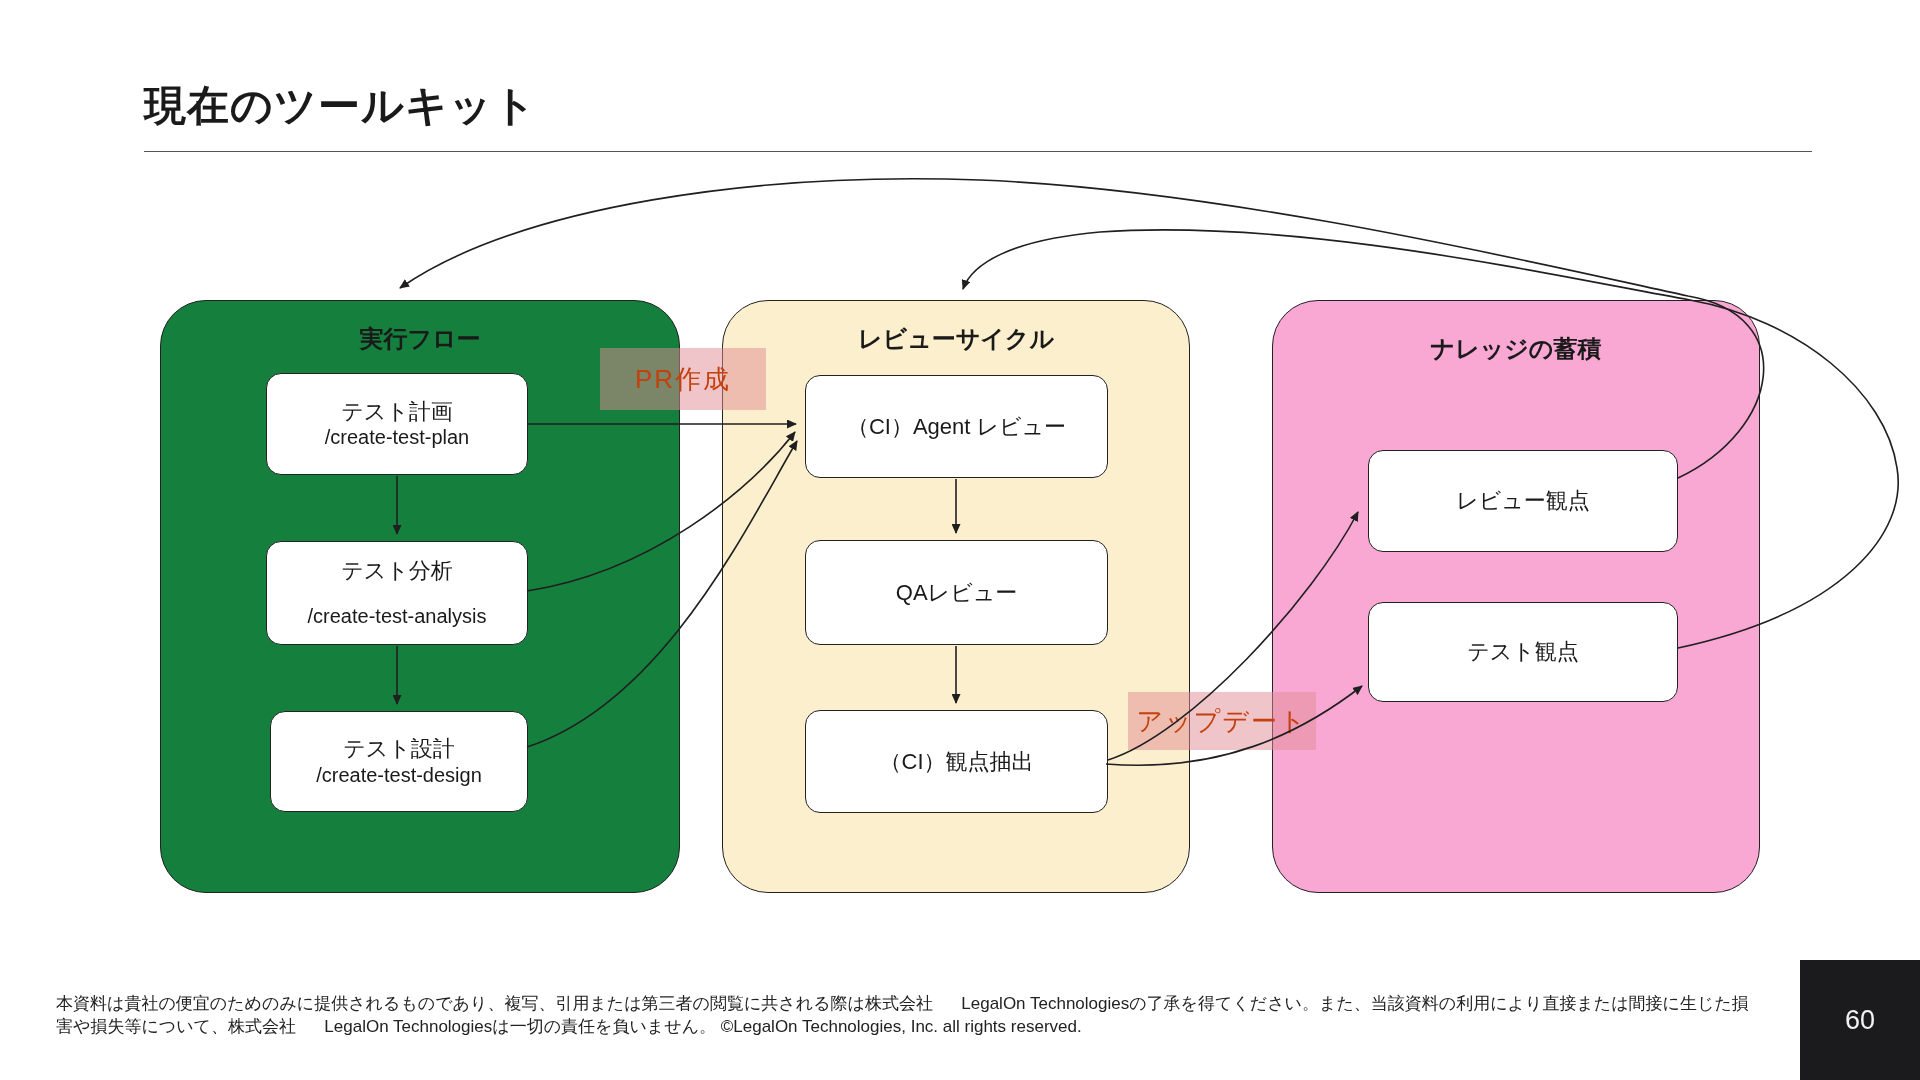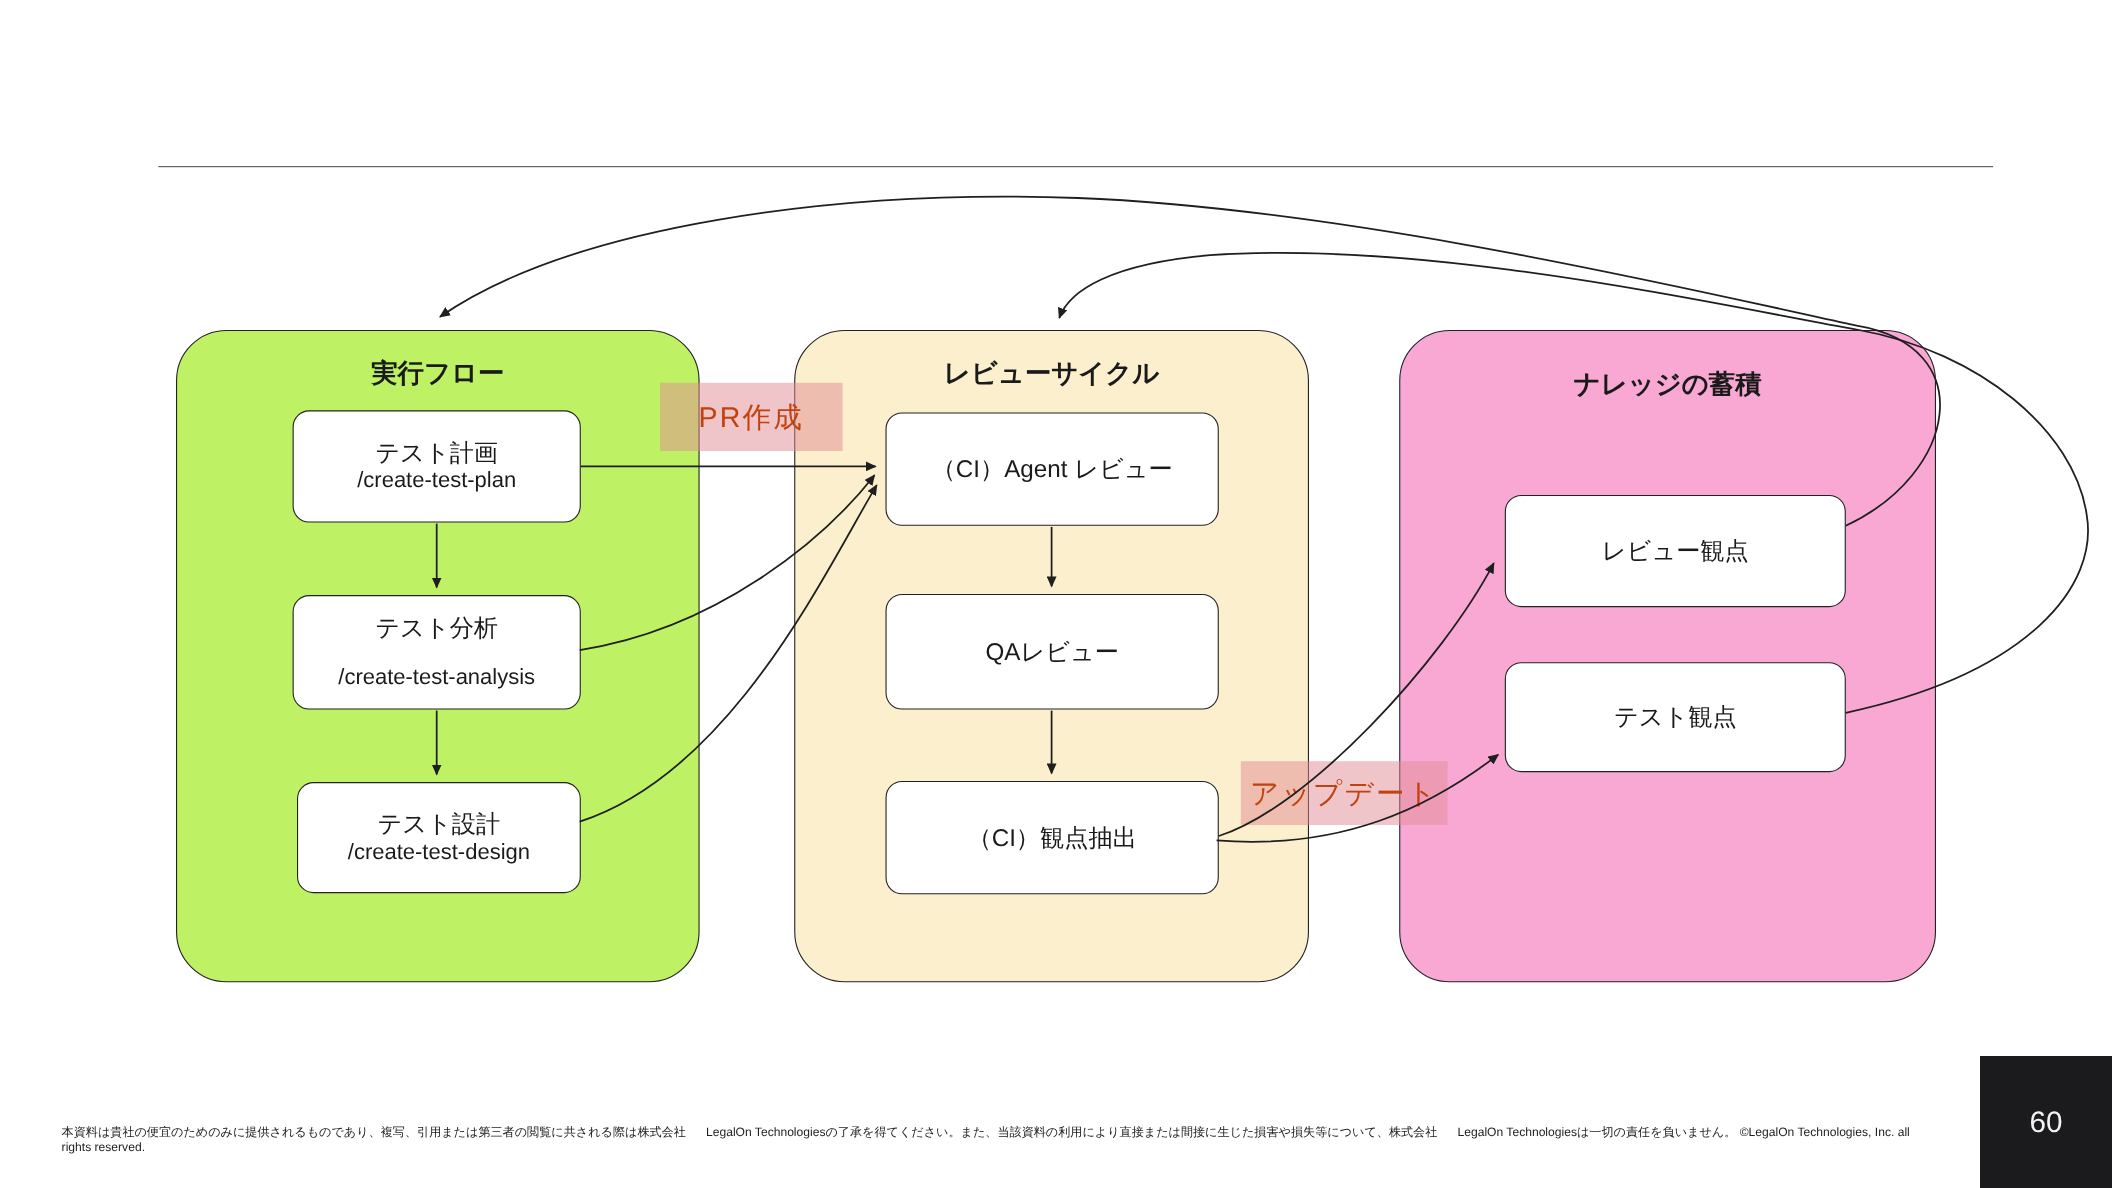--- a/index.html
+++ b/index.html
@@ -2,21 +2,21 @@
 <html><head>
 <meta charset="utf-8">
 <style>
   html,body{margin:0;padding:0;background:#fff;}
   .slide{position:relative;width:1920px;height:1080px;background:#ffffff;overflow:hidden;
          font-family:"Liberation Sans","DejaVu Sans",sans-serif;color:#1a1a1a;}
   .title{position:absolute;left:144px;top:78px;font-size:42px;font-weight:700;letter-spacing:1px;}
   .title-rule{position:absolute;left:144px;top:151px;width:1668px;height:0;border-top:1px solid #555;}
 
   .panel{position:absolute;top:300px;height:593px;border:1.6px solid #222;border-radius:46px;box-sizing:border-box;}
-  .panel-green{left:160px;width:476px;background:#bef264;}
+  .panel-green{left:160px;width:520px;background:#15803d;}
   .panel-yellow{left:722px;width:468px;background:#fcefcd;}
   .panel-blue{left:1272px;width:488px;background:#f9a8d4;}
   .panel-title{position:absolute;left:0;width:100%;text-align:center;font-size:24px;font-weight:700;}
   .pt-a{top:22px;} .pt-b{top:22px;} .pt-c{top:32px;}
 
   .node{position:absolute;background:#fff;border:1.7px solid #222;border-radius:15px;box-sizing:border-box;
         display:flex;flex-direction:column;align-items:center;justify-content:center;text-align:center;line-height:1.25;}
   .node .lbl{font-size:22px;}
   .node .sub{font-size:20px;}
 
@@ -33,29 +33,30 @@
   .n-testpt{left:1368px;top:602px;width:310px;height:100px;}
 
   .edge-label{position:absolute;background:rgba(225,140,148,0.5);display:flex;align-items:center;justify-content:center;
               font-size:26px;color:#c2410c;letter-spacing:2px;}
   .el-pr{left:600px;top:348px;width:166px;height:62px;}
   .el-update{left:1128px;top:692px;width:188px;height:58px;}
 
   svg.overlay{position:absolute;left:0;top:0;width:1920px;height:1080px;pointer-events:none;}
   .edge{fill:none;stroke:#1f1f1f;stroke-width:1.6px;}
 
-  .footer{position:absolute;left:56px;top:1022px;width:1700px;font-size:11px;color:#222;white-space:pre-wrap;}
+  .footer{position:absolute;left:56px;top:992px;width:1700px;font-size:17px;color:#222;white-space:pre-wrap;}
   .page-box{position:absolute;left:1800px;top:960px;width:120px;height:120px;background:#1b1b1e;
             display:flex;align-items:center;justify-content:center;color:#f2f2f2;font-size:27px;}
 </style>
 </head>
 <body>
 
 <div class="slide">
 
+  <div class="title">現在のツールキット</div>
   <div class="title-rule"></div>
 
   <div class="panel panel-green">
     <div class="panel-title pt-a">実行フロー</div>
   </div>
 
   <div class="panel panel-yellow">
     <div class="panel-title pt-b">レビューサイクル</div>
   </div>
 

